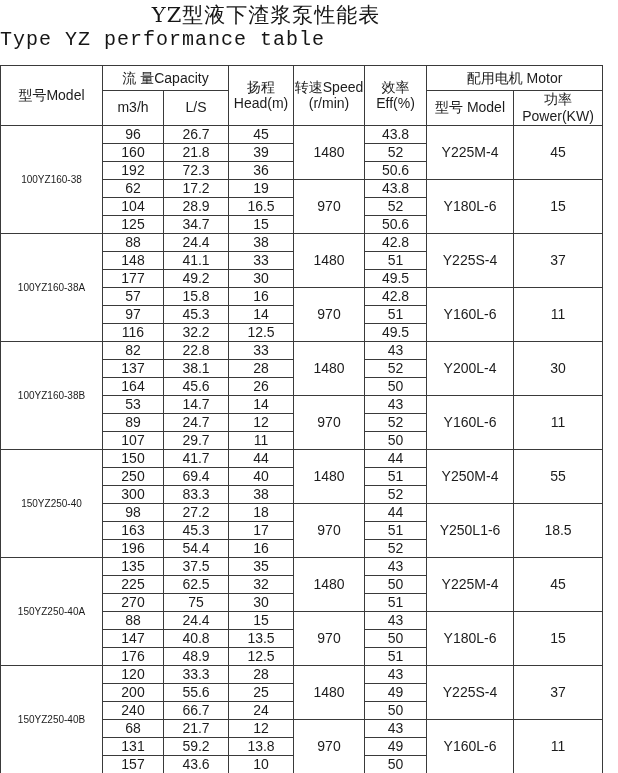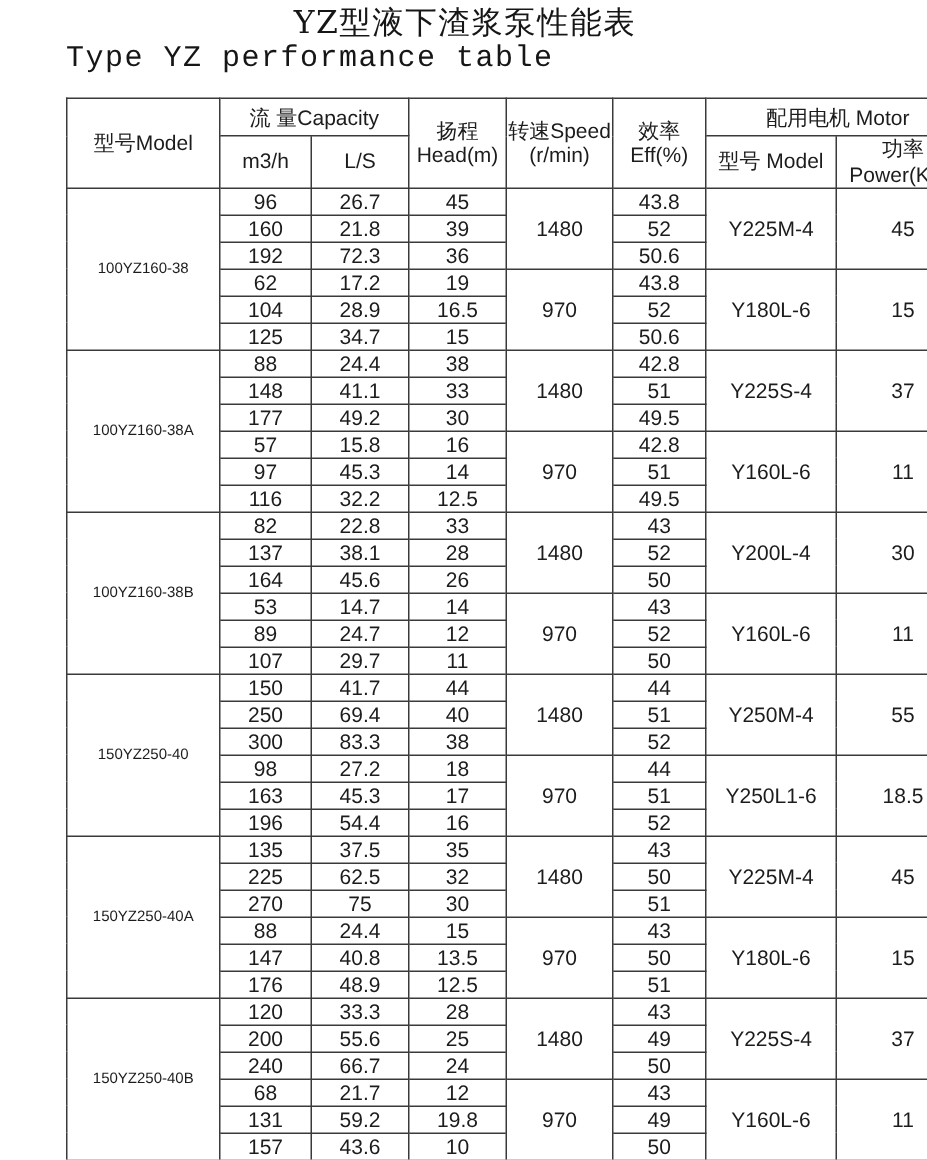--- a/index.html
+++ b/index.html
@@ -9,21 +9,20 @@
   }
   body {
     width: 618px;
     height: 773px;
     overflow: hidden;
     color: #1c1c1c;
     font-family: "Liberation Sans", "DejaVu Sans", sans-serif;
   }
   .page {
     width: 532px;
-    padding-left: 44px;
   }
   .title {
     margin: 2px 0 0 0;
     text-align: center;
     font-family: "DejaVu Serif", "Liberation Serif", serif;
     font-weight: normal;
     font-size: 21px;
     line-height: 26px;
     color: #161616;
     letter-spacing: 1px;
@@ -363,21 +362,21 @@
           <td>21.7</td>
           <td>12</td>
           <td rowspan="3">970</td>
           <td>43</td>
           <td rowspan="3">Y160L-6</td>
           <td rowspan="3">11</td>
         </tr>
         <tr>
           <td>131</td>
           <td>59.2</td>
-          <td>19.8</td>
+          <td>13.8</td>
           <td>49</td>
         </tr>
         <tr>
           <td>157</td>
           <td>43.6</td>
           <td>10</td>
           <td>50</td>
         </tr>
       </tbody>
   </table>

